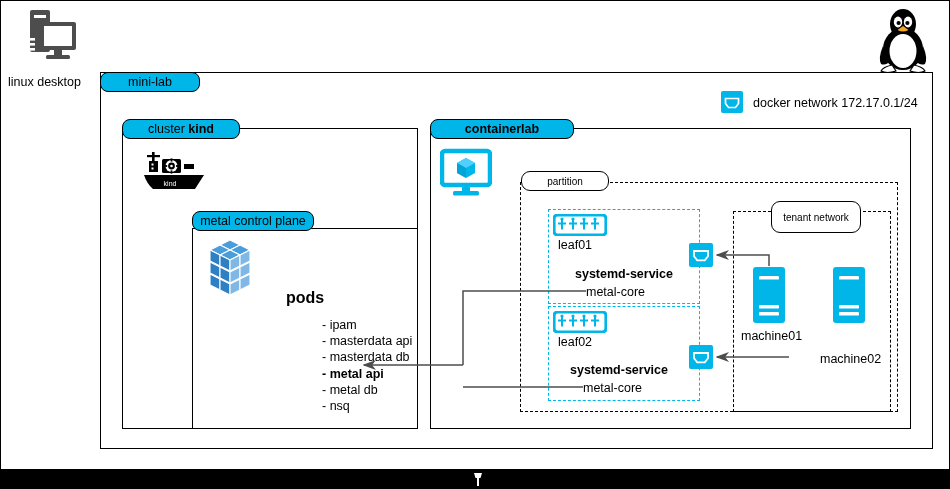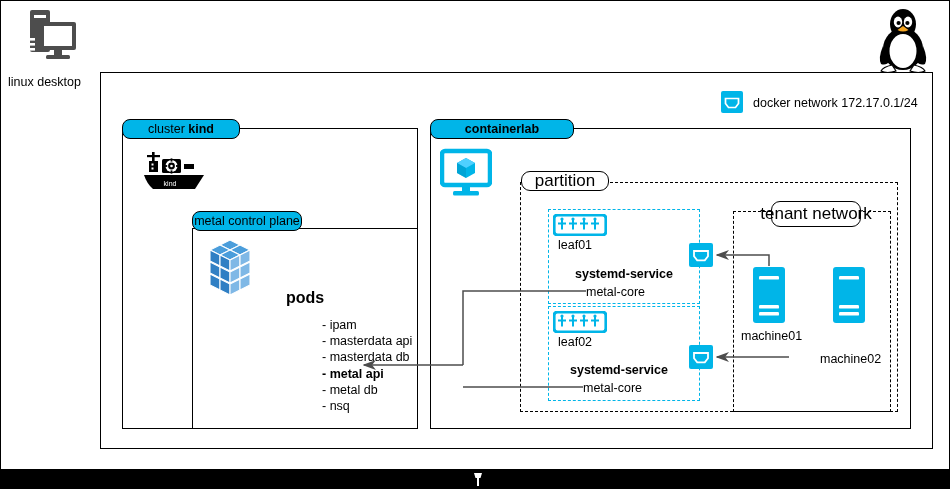--- a/index.html
+++ b/index.html
@@ -50,21 +50,21 @@
   }
   .tab b{font-weight:bold;}
 
   
   .wtab{
     position:absolute;
     background:#ffffff;
     border:1.6px solid #000000;
     border-radius:9px;
     color:#000000;
-    font-size:17px;
+    font-size:10px;
     display:flex;
     align-items:center;
     justify-content:center;
     box-sizing:border-box;
     white-space:nowrap;
     z-index:6;
   }
 
   
   .txt{
@@ -132,20 +132,23 @@
     <path d="M42 59 q9 2 11 6 q-6 3 -15 0 z" fill="#ffffff" stroke="#000" stroke-width="1.1"></path>
   </svg>
 
   <svg class="icon" style="left:721px;top:91px;width:22px;height:22px;" viewBox="0 0 22 22">
     <rect x="0" y="0" width="22" height="22" rx="2" fill="#00b5e8"></rect>
     <path d="M4.5 7.5 h13 v5 l-3 4 h-7 l-3 -4 z" fill="none" stroke="#ffffff" stroke-width="1.7"></path>
   </svg>
   <div class="txt" style="left:753px;top:96px;">docker network 172.17.0.1/24</div>
 
   <div class="box" style="left:100px;top:72px;width:833px;height:377px;"></div>
+  <div class="tab" style="left:100px;top:72px;width:100px;height:20px;">
+    <span>mini-lab</span>
+  </div>
 
   <div class="box" style="left:122px;top:128px;width:296px;height:301px;"></div>
   <div class="tab" style="left:122px;top:119px;width:118px;height:20px;align-items:center;">
     <span><span>cluster </span><b>kind</b></span>
   </div>
 
   <svg class="icon" style="left:140px;top:148px;width:70px;height:48px;" viewBox="0 0 70 48">
     <rect x="12" y="4" width="2.6" height="20" fill="#000000"></rect>
     <rect x="7" y="7" width="13" height="2.2" fill="#000000"></rect>
     <rect x="9" y="13" width="9" height="11" fill="#000000"></rect>
@@ -160,21 +163,21 @@
       <rect x="30.6" y="22.4" width="1.8" height="3.2"></rect>
       <rect x="24" y="17.1" width="3.2" height="1.8"></rect>
       <rect x="36" y="17.1" width="3.2" height="1.8"></rect>
     </g>
     <rect x="44" y="16" width="10" height="5" fill="#000000"></rect>
     <path d="M4 27 h60 l-9 14 h-42 q-6 -5 -9 -14 z" fill="#000000"></path>
     <text x="30" y="38" font-family="Liberation Sans, sans-serif" font-size="7" fill="#ffffff" text-anchor="middle">kind</text>
   </svg>
 
   <div class="box" style="left:192px;top:228px;width:226px;height:201px;"></div>
-  <div class="tab" style="left:192px;top:211px;width:110px;height:20px;">
+  <div class="tab" style="left:192px;top:211px;width:122px;height:20px;">
     <span>metal control plane</span>
   </div>
 
   <svg class="icon" style="left:200px;top:238px;width:60px;height:62px;" viewBox="0 0 60 62">
     <g stroke="#ffffff" stroke-width="1.1">
 
       <g fill="#4a9ddb">
         <path d="M30 2 l10 5 l-10 5 l-10 -5 z"></path>
         <path d="M40 7 l10 5 l-10 5 l-10 -5 z"></path>
         <path d="M20 7 l10 5 l-10 5 l-10 -5 z"></path>
@@ -278,21 +281,21 @@
   <svg class="icon" style="left:689px;top:243px;width:24px;height:24px;" viewBox="0 0 24 24">
     <rect x="0" y="0" width="24" height="24" rx="2" fill="#00b5e8"></rect>
     <path d="M5 8 h14 v5.2 l-3.2 4.2 h-7.6 l-3.2 -4.2 z" fill="none" stroke="#ffffff" stroke-width="1.8"></path>
   </svg>
   <svg class="icon" style="left:689px;top:345px;width:24px;height:24px;" viewBox="0 0 24 24">
     <rect x="0" y="0" width="24" height="24" rx="2" fill="#00b5e8"></rect>
     <path d="M5 8 h14 v5.2 l-3.2 4.2 h-7.6 l-3.2 -4.2 z" fill="none" stroke="#ffffff" stroke-width="1.8"></path>
   </svg>
 
   <div class="dashbox" style="left:733px;top:211px;width:158px;height:201px;"></div>
-  <div class="wtab" style="left:771px;top:201px;width:90px;height:26px;">
+  <div class="wtab" style="left:771px;top:201px;width:90px;height:32px;">
     <span>tenant network</span>
   </div>
 
   <svg class="icon" style="left:752px;top:266px;width:34px;height:58px;" viewBox="0 0 34 58">
     <rect x="1" y="1" width="32" height="56" rx="3" fill="#00b5e8"></rect>
     <rect x="7" y="10" width="20" height="3.6" rx="1.2" fill="#ffffff"></rect>
     <rect x="7" y="39" width="20" height="3.6" rx="1.2" fill="#ffffff"></rect>
     <rect x="7" y="46" width="20" height="3.6" rx="1.2" fill="#ffffff"></rect>
   </svg>
   <div class="txt" style="left:741px;top:329px;">machine01</div>

